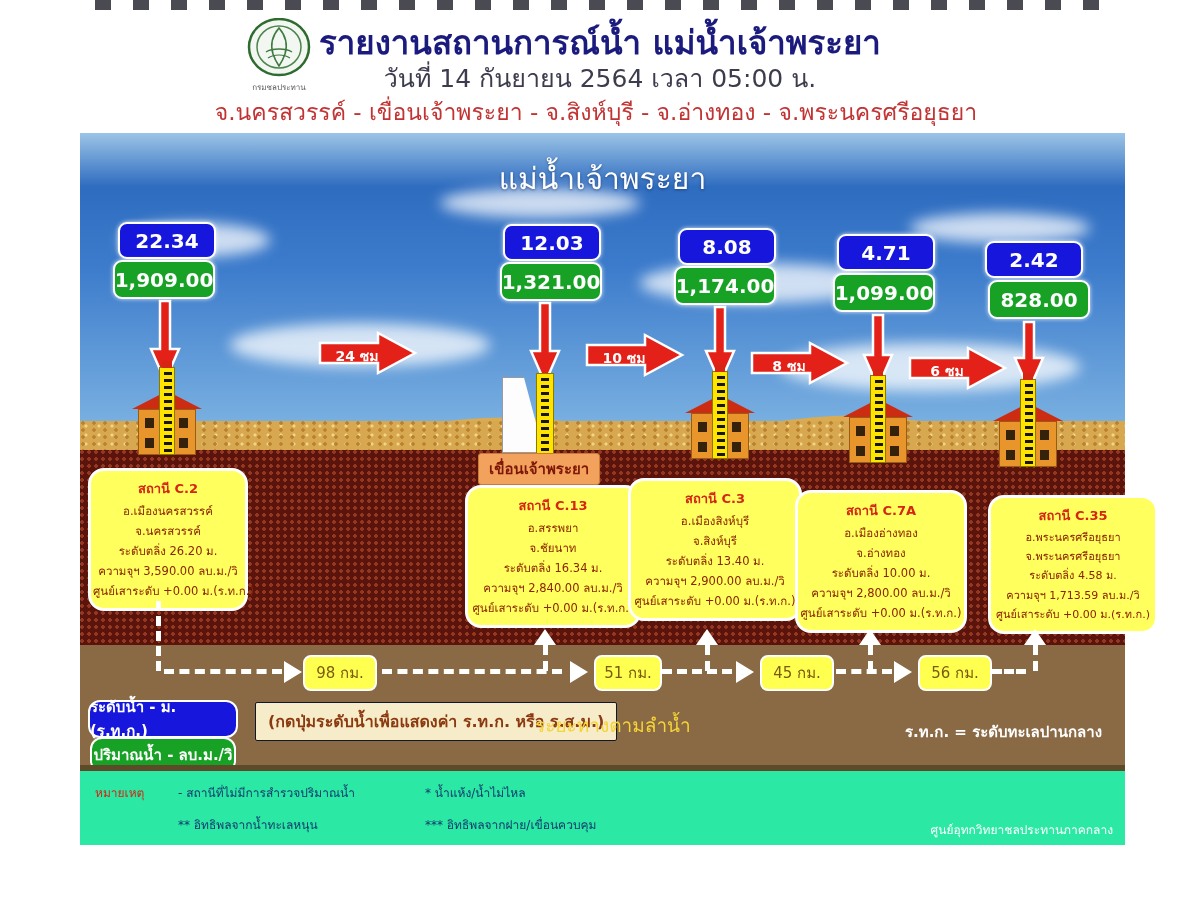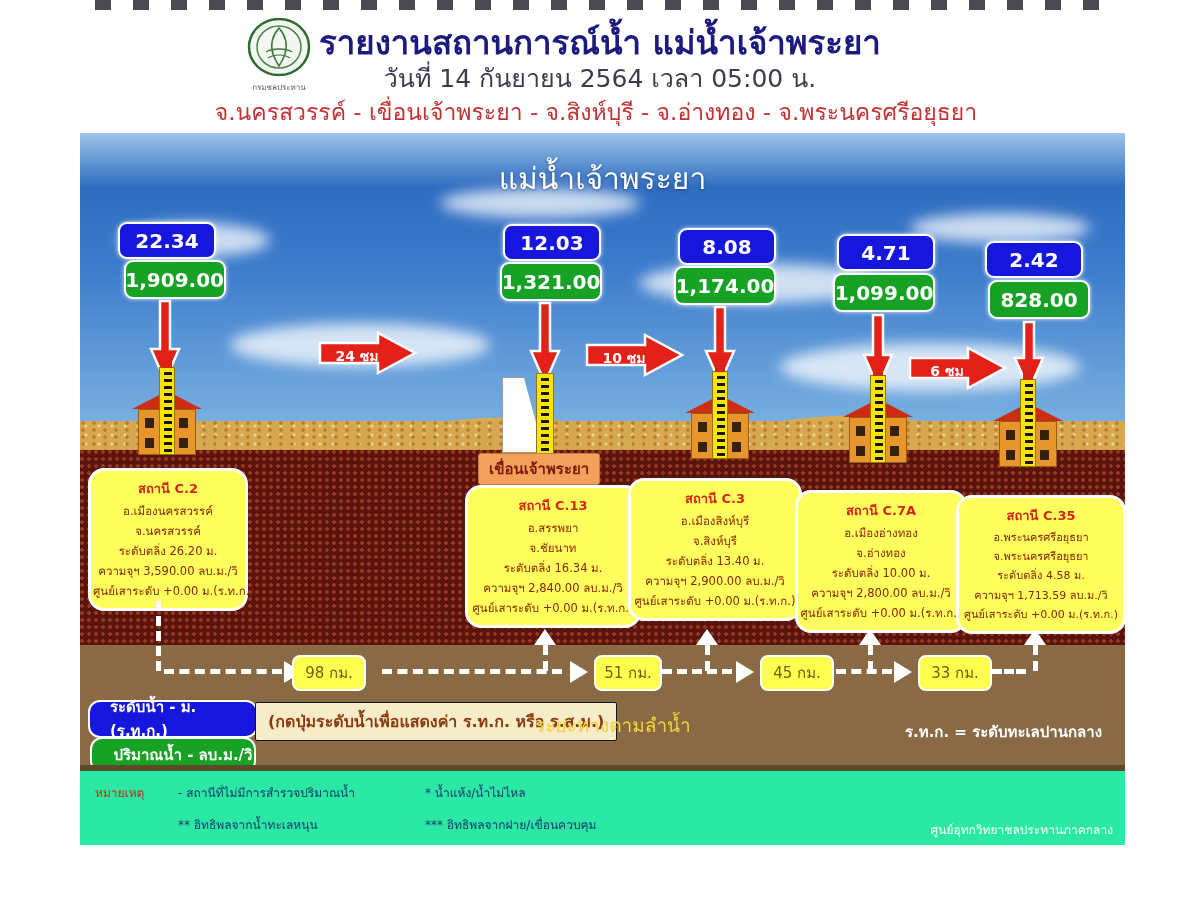--- a/index.html
+++ b/index.html
@@ -79,21 +79,21 @@
   .dashV{border-left:5px dashed #fff;width:0;}
   .dist{background:#ffff4f;border:2px solid #fff;border-radius:8px;color:#7a5a10;font-size:15px;
     display:flex;align-items:center;justify-content:center;width:70px;height:32px;}
   .head-right{width:0;height:0;border-top:11px solid transparent;border-bottom:11px solid transparent;
     border-left:18px solid #fff;}
   .head-up{width:0;height:0;border-left:11px solid transparent;border-right:11px solid transparent;
     border-bottom:16px solid #fff;}
 
   
   .leg{border:2px solid #fff;border-radius:12px;color:#fff;font-weight:bold;font-size:15px;
-    display:flex;align-items:center;justify-content:center;padding-left:20px;}
+    display:flex;align-items:center;justify-content:center;}
   .leg.blue{background:#1616dd;width:146px;height:34px;}
   .leg.green{background:#17a226;width:142px;height:32px;}
   .hint{background:#f7ecca;border:1px solid #0f172a;color:#8b3a10;font-weight:bold;font-size:16px;
     padding:6px 12px;border-radius:2px;}
   .dist-label{color:#f5d435;font-size:19px;}
   .msl-note{color:#ffffff;font-size:15px;font-weight:bold;}
 
   
   .fnote{font-size:12px;font-weight:normal;color:#123a6e;}
   .fnote.red{color:#d42613;}
@@ -136,21 +136,21 @@
     <path d="M0 40 Q 80 18 170 34 Q 260 48 340 30 Q 430 14 520 32 Q 600 46 690 28 Q 780 12 860 30 Q 950 46 1045 26 L1045 58 L0 58 Z" fill="#d9ab52"></path>
     <path d="M0 46 Q 120 30 240 42 Q 380 52 500 40 Q 640 30 760 42 Q 900 52 1045 38 L1045 58 L0 58 Z" fill="#c89540"></path>
   </svg>
   <div class="abs sand"></div>
   <div class="abs soil"></div>
   <div class="abs lowband"></div>
 
   <div class="abs sign blue" style="left:38px;top:89px;">
       <span>22.34</span>
     </div>
-  <div class="abs sign green" style="left:44px;top:127px;justify-content:flex-end;">
+  <div class="abs sign green" style="left:33px;top:127px;">
       <span>1,909.00</span>
     </div>
   <svg class="abs down-arrow" style="left:68px;top:166px;" width="34" height="84" viewBox="0 0 34 84">
     <path d="M12 2 h10 v48 h9 L17 82 L3 50 h9 Z" fill="#e32119" stroke="#fff" stroke-width="2.5"></path>
   </svg>
   <div class="abs gauge" style="left:52px;top:234px;">
     <div class="roof"></div>
     <div class="hbody"></div>
     <div class="pole"></div>
     <div class="pole-cap"></div>
@@ -223,20 +223,26 @@
     <svg width="100" height="46" viewBox="0 0 100 46">
       <path d="M2 13 H60 V3 L97 23 L60 43 V33 H2 Z" fill="#e32119" stroke="#fff" stroke-width="2.5"></path>
     </svg>
     <span class="lbl">24 ซม</span>
   </div>
   <div class="abs h-arrow" style="left:505px;top:199px;">
     <svg width="100" height="46" viewBox="0 0 100 46">
       <path d="M2 13 H60 V3 L97 23 L60 43 V33 H2 Z" fill="#e32119" stroke="#fff" stroke-width="2.5"></path>
     </svg>
     <span class="lbl">10 ซม</span>
+  </div>
+  <div class="abs h-arrow" style="left:670px;top:207px;">
+    <svg width="100" height="46" viewBox="0 0 100 46">
+      <path d="M2 13 H60 V3 L97 23 L60 43 V33 H2 Z" fill="#e32119" stroke="#fff" stroke-width="2.5"></path>
+    </svg>
+    <span class="lbl">8 ซม</span>
   </div>
   <div class="abs h-arrow" style="left:828px;top:212px;">
     <svg width="100" height="46" viewBox="0 0 100 46">
       <path d="M2 13 H60 V3 L97 23 L60 43 V33 H2 Z" fill="#e32119" stroke="#fff" stroke-width="2.5"></path>
     </svg>
     <span class="lbl">6 ซม</span>
   </div>
 
   <div class="abs info" style="left:8px;top:335px;width:160px;">
     <div class="t">สถานี C.2</div>
@@ -263,33 +269,33 @@
     <div>ศูนย์เสาระดับ +0.00 ม.(ร.ท.ก.)</div>
   </div>
   <div class="abs info" style="left:715px;top:357px;width:172px;">
     <div class="t">สถานี C.7A</div>
     <div>อ.เมืองอ่างทอง</div>
     <div>จ.อ่างทอง</div>
     <div>ระดับตลิ่ง 10.00 ม.</div>
     <div>ความจุฯ 2,800.00 ลบ.ม./วิ</div>
     <div>ศูนย์เสาระดับ +0.00 ม.(ร.ท.ก.)</div>
   </div>
-  <div class="abs info" style="left:876px;top:362px;width:170px;font-size:11px;">
+  <div class="abs info" style="left:908px;top:362px;width:170px;font-size:11px;">
     <div class="t">สถานี C.35</div>
     <div>อ.พระนครศรีอยุธยา</div>
     <div>จ.พระนครศรีอยุธยา</div>
     <div>ระดับตลิ่ง 4.58 ม.</div>
     <div>ความจุฯ 1,713.59 ลบ.ม./วิ</div>
     <div>ศูนย์เสาระดับ +0.00 ม.(ร.ท.ก.)</div>
   </div>
 
   <div class="abs dashV" style="left:76px;top:468px;height:70px;"></div>
   <div class="abs dashH" style="left:84px;top:536px;width:118px;"></div>
   <div class="abs head-right" style="left:204px;top:528px;"></div>
-  <div class="abs dist" style="left:212px;top:522px;">
+  <div class="abs dist" style="left:223px;top:522px;">
       <span>98 กม.</span>
     </div>
   <div class="abs dashH" style="left:302px;top:536px;width:180px;"></div>
   <div class="abs head-up" style="left:454px;top:496px;"></div>
   <div class="abs dashV" style="left:463px;top:512px;height:26px;"></div>
   <div class="abs head-right" style="left:490px;top:528px;"></div>
   <div class="abs dist" style="left:514px;top:522px;width:64px;">
       <span>51 กม.</span>
     </div>
   <div class="abs dashH" style="left:582px;top:536px;width:70px;"></div>
@@ -297,21 +303,21 @@
   <div class="abs dashV" style="left:625px;top:512px;height:26px;"></div>
   <div class="abs head-right" style="left:656px;top:528px;"></div>
   <div class="abs dist" style="left:680px;top:522px;">
       <span>45 กม.</span>
     </div>
   <div class="abs dashH" style="left:756px;top:536px;width:56px;"></div>
   <div class="abs head-up" style="left:779px;top:496px;"></div>
   <div class="abs dashV" style="left:788px;top:512px;height:26px;"></div>
   <div class="abs head-right" style="left:814px;top:528px;"></div>
   <div class="abs dist" style="left:838px;top:522px;">
-      <span>33 กม.</span>
+      <span>56 กม.</span>
     </div>
   <div class="abs dashH" style="left:912px;top:536px;width:34px;"></div>
   <div class="abs head-up" style="left:944px;top:496px;"></div>
   <div class="abs dashV" style="left:953px;top:512px;height:26px;"></div>
 
   <div class="abs leg blue" style="left:8px;top:567px;">
       <span>ระดับน้ำ - ม. (ร.ท.ก.)</span>
     </div>
   <div class="abs leg green" style="left:10px;top:604px;">
       <span>ปริมาณน้ำ - ลบ.ม./วิ</span>

